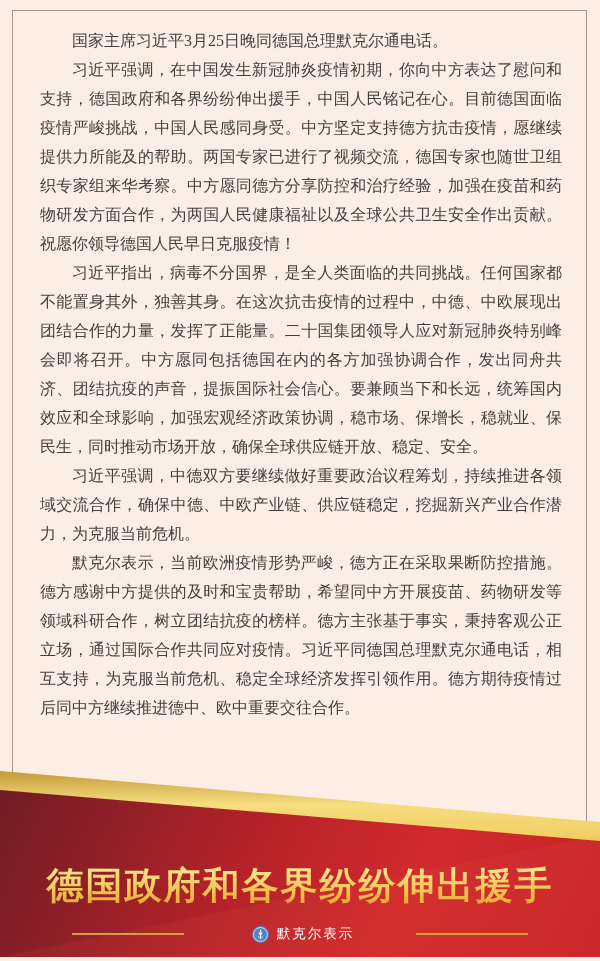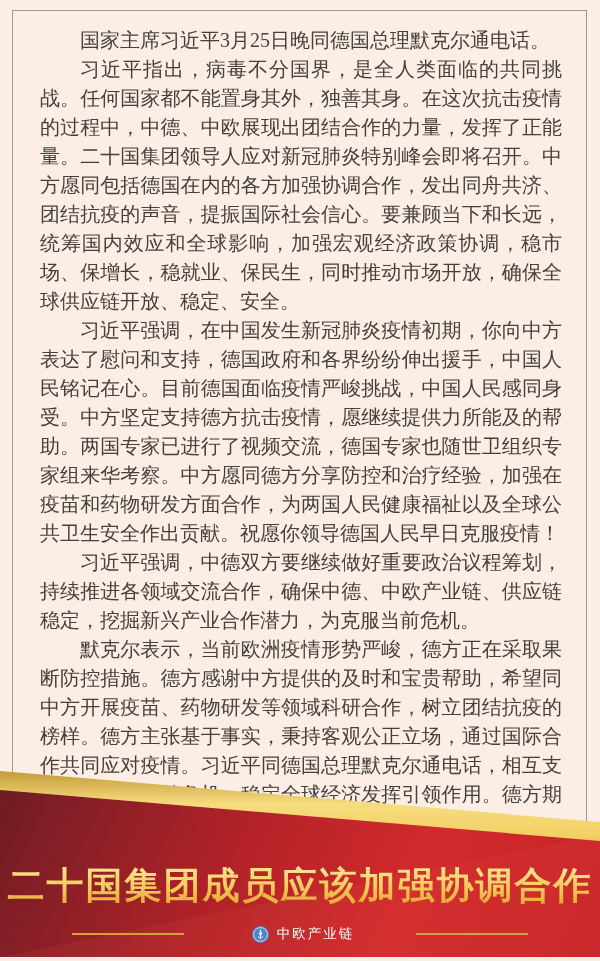--- a/index.html
+++ b/index.html
@@ -19,21 +19,21 @@
     height: 845px;
     border: 1px solid #a8968c;
     pointer-events: none;
   }
   .article {
     position: absolute;
     left: 40px;
     top: 26px;
     width: 522px;
     color: #46403c;
-    font-size: 20px;
+    font-size: 16px;
     line-height: 29px;
     text-align: justify;
     text-justify: inter-ideograph;
   }
   .article p {
     margin: 0;
     text-indent: 2em;
   }
   
   .banner {
@@ -115,44 +115,44 @@
 </style>
 </head>
 <body>
 
 <div class="page">
 
   <div class="frame"></div>
 
   <div class="article">
     <p>国家主席习近平3月25日晚同德国总理默克尔通电话。</p>
+    <p>习近平强调，在中国发生新冠肺炎疫情初期，你向中方表达了慰问和支持，德国政府和各界纷纷伸出援手，中国人民铭记在心。目前德国面临疫情严峻挑战，中国人民感同身受。中方坚定支持德方抗击疫情，愿继续提供力所能及的帮助。两国专家已进行了视频交流，德国专家也随世卫组织专家组来华考察。中方愿同德方分享防控和治疗经验，加强在疫苗和药物研发方面合作，为两国人民健康福祉以及全球公共卫生安全作出贡献。祝愿你领导德国人民早日克服疫情！</p>
     <p>习近平指出，病毒不分国界，是全人类面临的共同挑战。任何国家都不能置身其外，独善其身。在这次抗击疫情的过程中，中德、中欧展现出团结合作的力量，发挥了正能量。二十国集团领导人应对新冠肺炎特别峰会即将召开。中方愿同包括德国在内的各方加强协调合作，发出同舟共济、团结抗疫的声音，提振国际社会信心。要兼顾当下和长远，统筹国内效应和全球影响，加强宏观经济政策协调，稳市场、保增长，稳就业、保民生，同时推动市场开放，确保全球供应链开放、稳定、安全。</p>
-    <p>习近平强调，在中国发生新冠肺炎疫情初期，你向中方表达了慰问和支持，德国政府和各界纷纷伸出援手，中国人民铭记在心。目前德国面临疫情严峻挑战，中国人民感同身受。中方坚定支持德方抗击疫情，愿继续提供力所能及的帮助。两国专家已进行了视频交流，德国专家也随世卫组织专家组来华考察。中方愿同德方分享防控和治疗经验，加强在疫苗和药物研发方面合作，为两国人民健康福祉以及全球公共卫生安全作出贡献。祝愿你领导德国人民早日克服疫情！</p>
     <p>习近平强调，中德双方要继续做好重要政治议程筹划，持续推进各领域交流合作，确保中德、中欧产业链、供应链稳定，挖掘新兴产业合作潜力，为克服当前危机。</p>
     <p>默克尔表示，当前欧洲疫情形势严峻，德方正在采取果断防控措施。德方感谢中方提供的及时和宝贵帮助，希望同中方开展疫苗、药物研发等领域科研合作，树立团结抗疫的榜样。德方主张基于事实，秉持客观公正立场，通过国际合作共同应对疫情。习近平同德国总理默克尔通电话，相互支持，为克服当前危机、稳定全球经济发挥引领作用。德方期待疫情过后同中方继续推进德中、欧中重要交往合作。</p>
   </div>
 
   <div class="banner">
     <div class="gold-stripe"></div>
     <div class="red-panel"></div>
     <div class="red-sheen"></div>
 
-    <div class="banner-title">二十国集团成员应该加强协调合作</div>
+    <div class="banner-title">德国政府和各界纷纷伸出援手</div>
 
     <div class="credit-row">
       <div class="credit-line left"></div>
       <div class="credit-badge">
         <svg class="xinhua-logo" viewBox="0 0 24 24">
           <circle cx="12" cy="12" r="12" fill="#4d82c4"></circle>
           <circle cx="12" cy="12" r="9.8" fill="none" stroke="#ffffff" stroke-width="1.1" opacity="0.9"></circle>
           <path fill="#ffffff" d="M12 4.6 C10.9 6.2 10.7 7.2 11.3 8.1 C11.9 8.9 12.9 8.8 13.1 7.7 C13.3 6.6 12.7 5.7 12 4.6 Z"></path>
           <path fill="#ffffff" d="M9.3 9.2 h5.4 l-1.1 3.1 h-3.2 Z"></path>
           <rect x="11.2" y="12.6" width="1.6" height="5.6" fill="#ffffff"></rect>
           <path fill="#ffffff" d="M8.2 13.2 c1 1.8 1.8 2.6 2.6 3.1 l-0.4 1.2 c-1.3-0.9-2.1-2.4-2.2-4.3 Z"></path>
           <path fill="#ffffff" d="M15.8 13.2 c-1 1.8-1.8 2.6-2.6 3.1 l0.4 1.2 c1.3-0.9 2.1-2.4 2.2-4.3 Z"></path>
         </svg>
-        <span class="credit-text">中欧产业链</span>
+        <span class="credit-text">默克尔表示</span>
       </div>
       <div class="credit-line right"></div>
     </div>
   </div>
 
 </div>
 
 </body></html>

